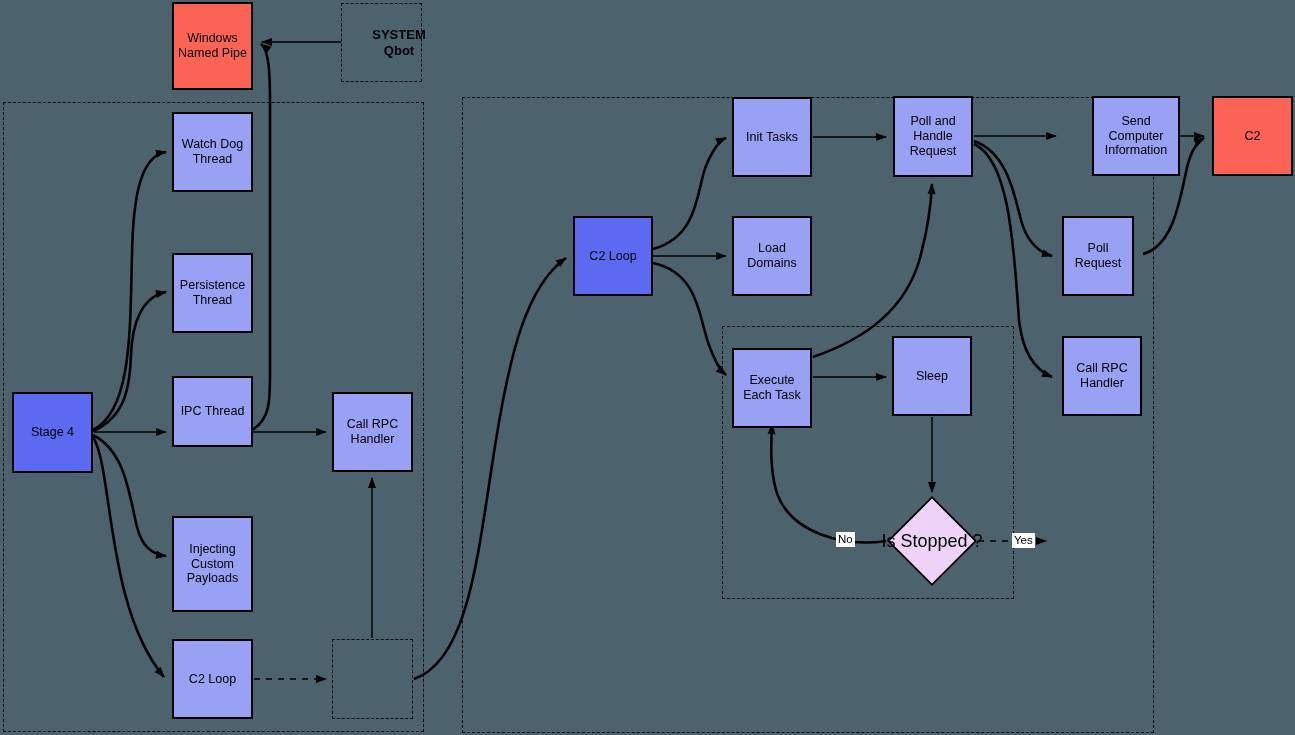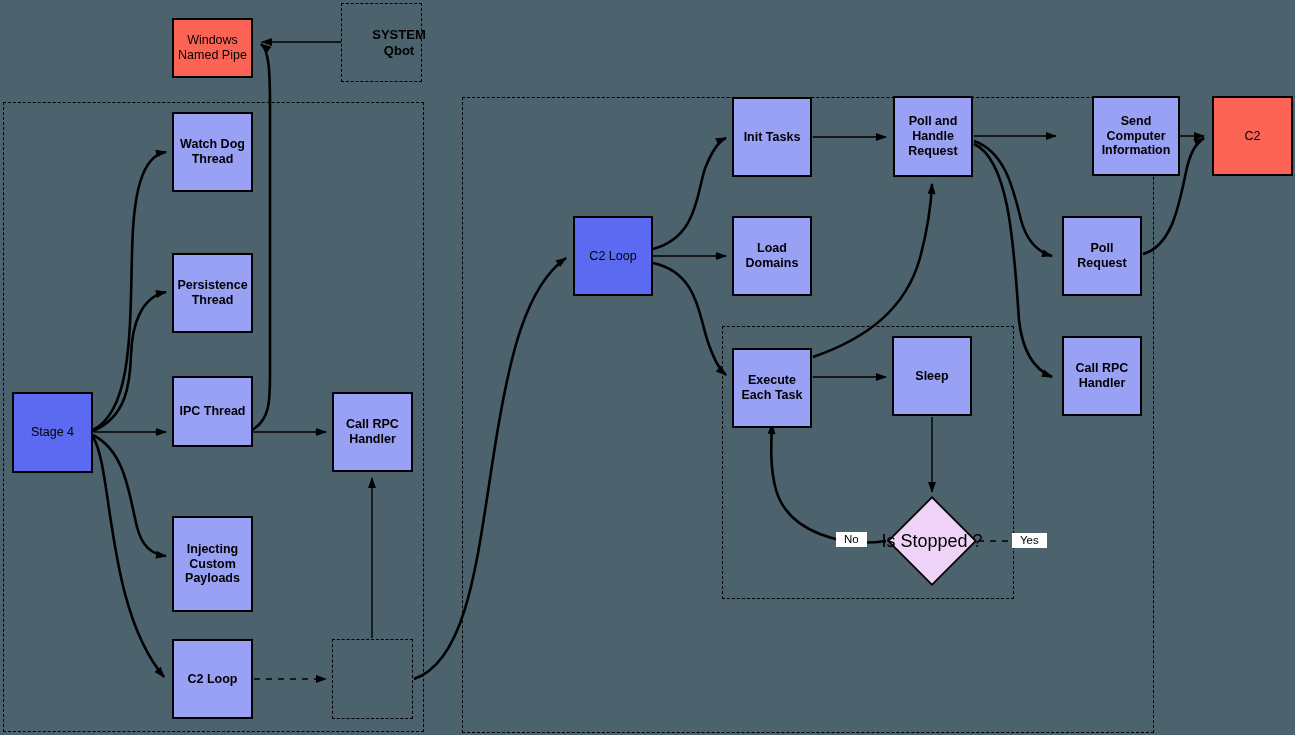--- a/index.html
+++ b/index.html
@@ -13,35 +13,35 @@
   .container{
     position:absolute;border:1px dashed #000;background:transparent;z-index:1;
   }
   #edges{z-index:2;pointer-events:none;}
   .node{
     position:absolute;box-sizing:border-box;border:2px solid #000;
     display:flex;align-items:center;justify-content:center;text-align:center;
     z-index:3;color:#000;font-size:12.5px;line-height:1.18;padding:1px;
   }
   .node .lbl{display:block;}
-  .light{background:#98a1f4;font-weight:bold;}
+  .light{background:#98a1f4;}
   .dark{background:#5b6af0;}
   .red{background:#fb6455;}
   .ghost{background:transparent;border:1px dashed #000;}
   .diamond{
     position:absolute;box-sizing:border-box;width:64px;height:64px;
     background:#eed2f7;border:2px solid #000;transform:rotate(45deg);z-index:3;
   }
   .diamond-label{
     position:absolute;z-index:4;display:flex;align-items:center;justify-content:center;
     font-size:18px;color:#000;text-align:center;
   }
   .chip{
     position:absolute;z-index:4;background:#fff;color:#000;font-size:11.5px;
-    padding:0 8px;line-height:1.3;
+    padding:0 2px;line-height:1.3;
   }
   .bold{font-weight:bold;font-size:13px;padding-left:36px;}
 </style>
 </head>
 <body>
 
 <div class="container" style="left:3px;top:102px;width:419px;height:628px"></div>
 <div class="container" style="left:462px;top:97px;width:690px;height:634px"></div>
 <div class="container" style="left:722px;top:326px;width:290px;height:271px"></div>
 
@@ -73,21 +73,21 @@
     <path d="M974,141 C1006,152 1014,192 1021,220 C1027,242 1038,252 1052,256" stroke-width="2.6" marker-end="url(#arrow)"></path>
     <path d="M974,144 C1010,160 1014,250 1019,320 C1023,357 1038,371 1052,377" stroke-width="2.6" marker-end="url(#arrow)"></path>
     <path d="M1143,136 L1204,136" stroke-width="1.4" marker-end="url(#arrow)"></path>
     <path d="M1143,254 C1172,246 1179,205 1186,172 C1190,152 1197,142 1204,138" stroke-width="2.6" marker-end="url(#arrow)"></path>
     <path d="M932,417 L932,492" stroke-width="1.4" marker-end="url(#arrow)"></path>
     <path d="M886,541 C845,547 789,534 776,490 C770,468 771,446 772,424" stroke-width="2.6" marker-end="url(#arrow)"></path>
     <path d="M978,541 L1046,541" stroke-width="1.4" stroke-dasharray="6,6" marker-end="url(#arrow)"></path>
   </g>
 </svg>
 
-<div class="node red" style="left:172px;top:18px;width:81px;height:60px">
+<div class="node red" style="left:172px;top:2px;width:81px;height:88px">
   <span class="lbl">Windows Named Pipe</span>
 </div>
 
 <div class="node ghost bold" style="left:341px;top:3px;width:81px;height:79px">
   <span class="lbl">SYSTEM Qbot</span>
 </div>
 
 <div class="node light" style="left:172px;top:112px;width:81px;height:80px">
   <span class="lbl">Watch Dog Thread</span>
 </div>
@@ -142,21 +142,21 @@
 <div class="diamond-label" style="left:880px;top:526px;width:104px;height:30px">Is Stopped ?</div>
 
 <div class="node light" style="left:893px;top:96px;width:80px;height:81px">
   <span class="lbl">Poll and Handle Request</span>
 </div>
 
 <div class="node light" style="left:1092px;top:96px;width:88px;height:80px">
   <span class="lbl">Send Computer Information</span>
 </div>
 
-<div class="node light" style="left:1062px;top:216px;width:80px;height:80px">
+<div class="node light" style="left:1062px;top:216px;width:72px;height:80px">
   <span class="lbl">Poll Request</span>
 </div>
 
 <div class="node light" style="left:1062px;top:336px;width:80px;height:80px">
   <span class="lbl">Call RPC Handler</span>
 </div>
 
 <div class="node red" style="left:1212px;top:96px;width:81px;height:80px">
   <span class="lbl">C2</span>
 </div>

